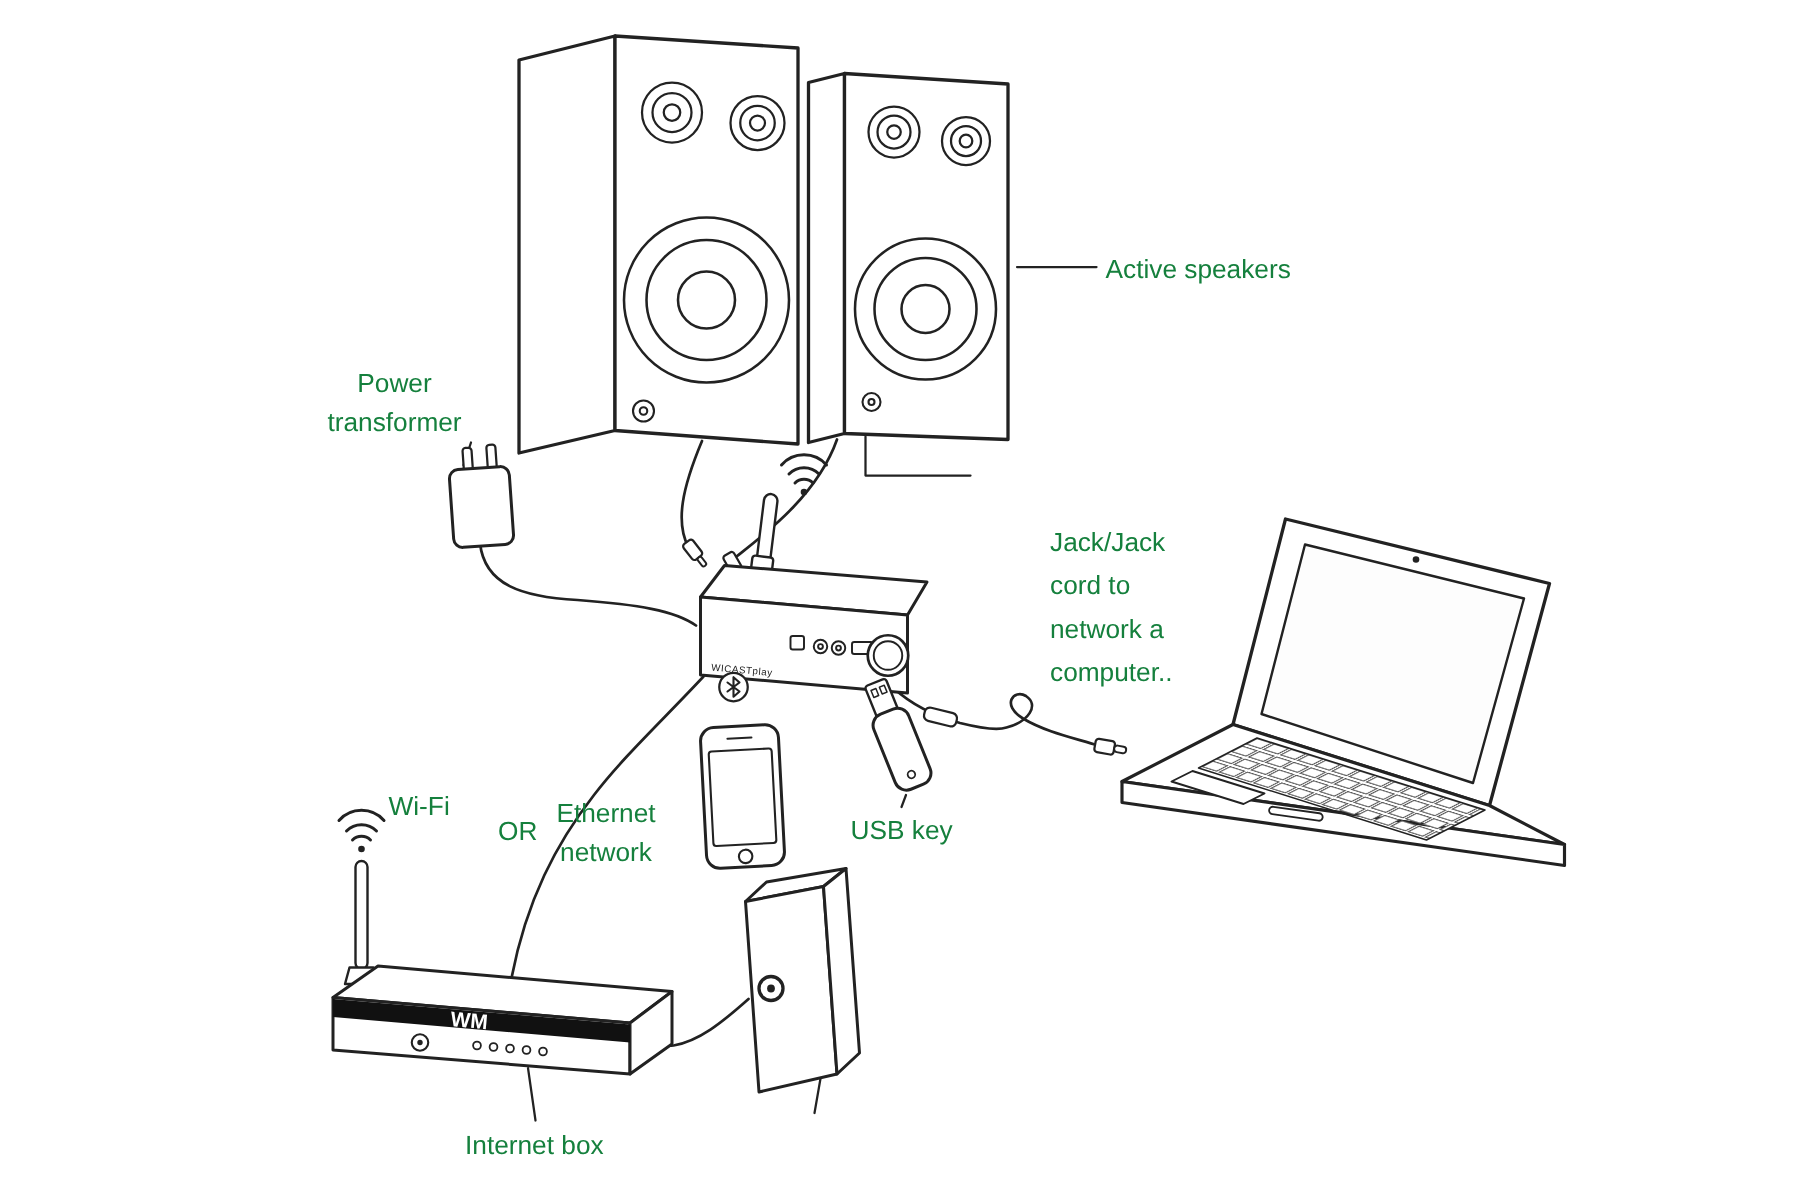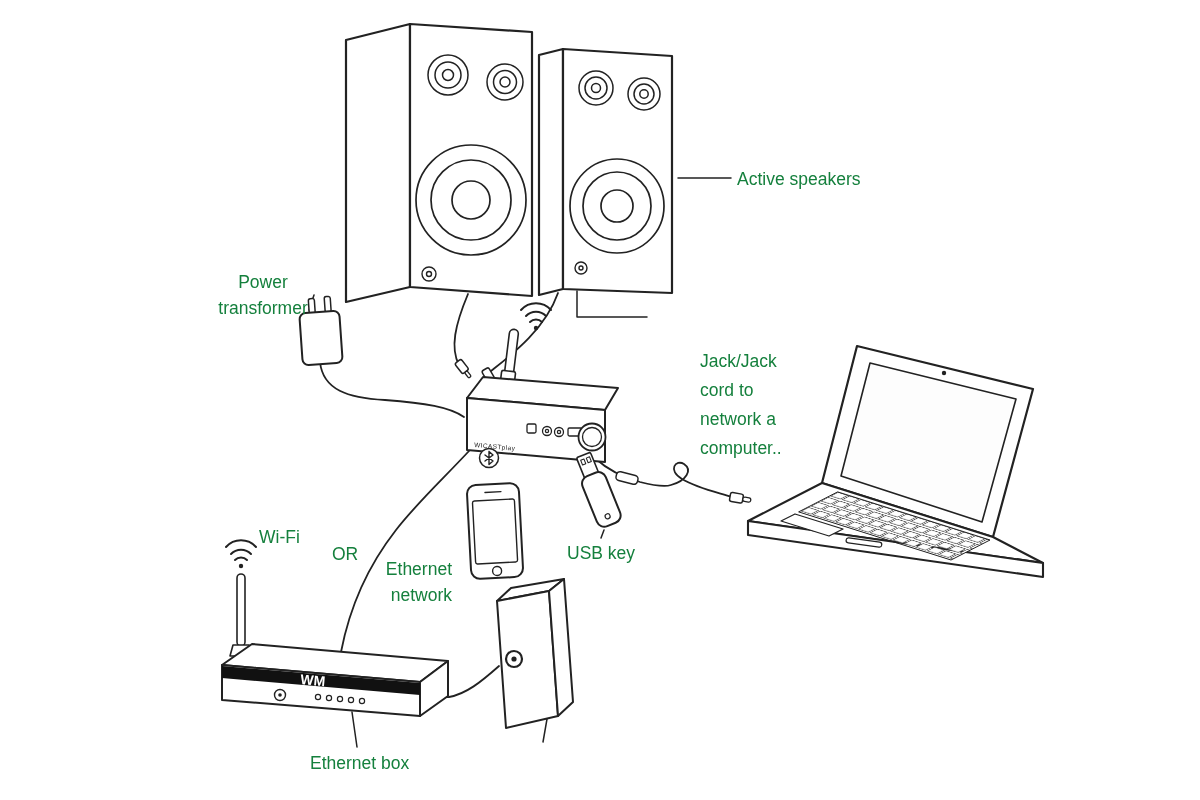--- a/index.html
+++ b/index.html
@@ -1,20 +1,20 @@
 <!DOCTYPE html>
 <html><head>
 <meta charset="utf-8">
 <style>
   html,body{margin:0;padding:0;background:#ffffff;}
   #canvas{position:relative;width:1200px;height:800px;background:#ffffff;overflow:hidden;
           font-family:"Liberation Sans",sans-serif;color:#1a1a1a;}
   #artwork{position:absolute;left:0;top:0;}
   .label{position:absolute;font-size:17.5px;line-height:26px;color:#15803d;white-space:nowrap;}
-  .label.center{text-align:center;margin-top:27px;}
+  .label.center{text-align:center;}
   .label.multi div{white-space:nowrap;}
   .jack-note{line-height:29px;}
 </style>
 </head>
 <body>
 
 <div id="canvas">
 
 <svg id="artwork" width="1200" height="800" viewBox="0 0 1200 800">
   <defs>
@@ -221,23 +221,23 @@
   <div>Jack/Jack</div>
   <div>cord to</div>
   <div>network a</div>
   <div>computer..</div>
 </div>
 
 <div class="label" style="left:259px;top:524px;">Wi-Fi</div>
 
 <div class="label" style="left:320px;top:541px;margin-left:12px;">OR</div>
 
-<div class="label center multi" style="left:356px;top:529px;width:96px;text-align:right;">
+<div class="label center multi" style="left:356px;top:529px;width:96px;">
   <div>Ethernet</div>
   <div>network</div>
 </div>
 
 <div class="label" style="left:567px;top:540px;text-align:right;">USB key</div>
 
-<div class="label" style="left:310px;top:750px;">Ethernet box</div>
+<div class="label" style="left:310px;top:750px;">Internet box</div>
 
 
 </div>
 
 </body></html>

